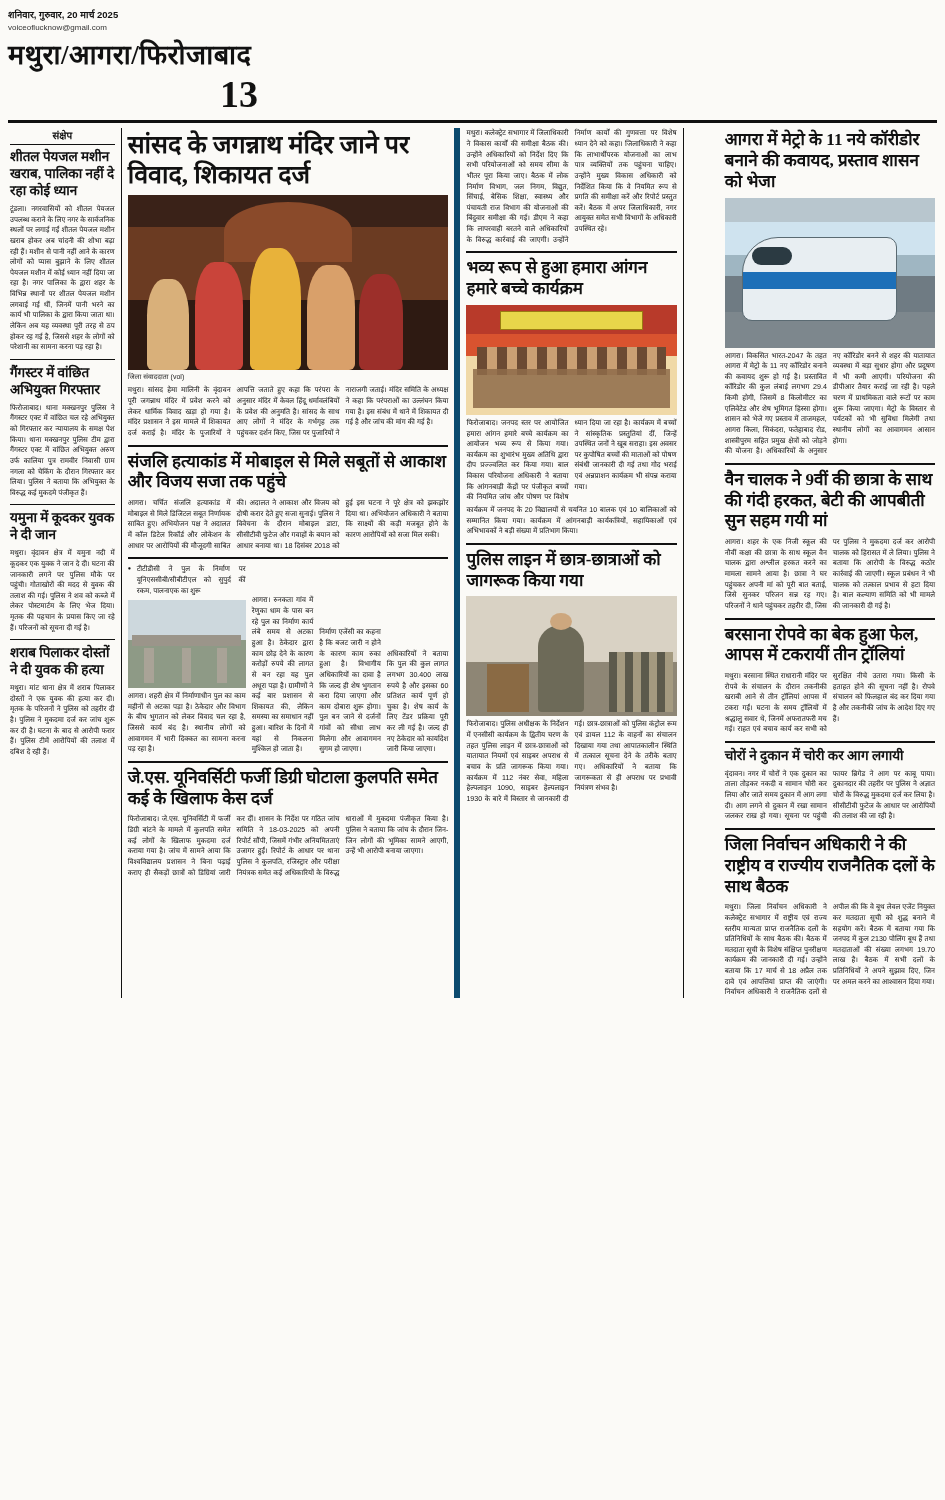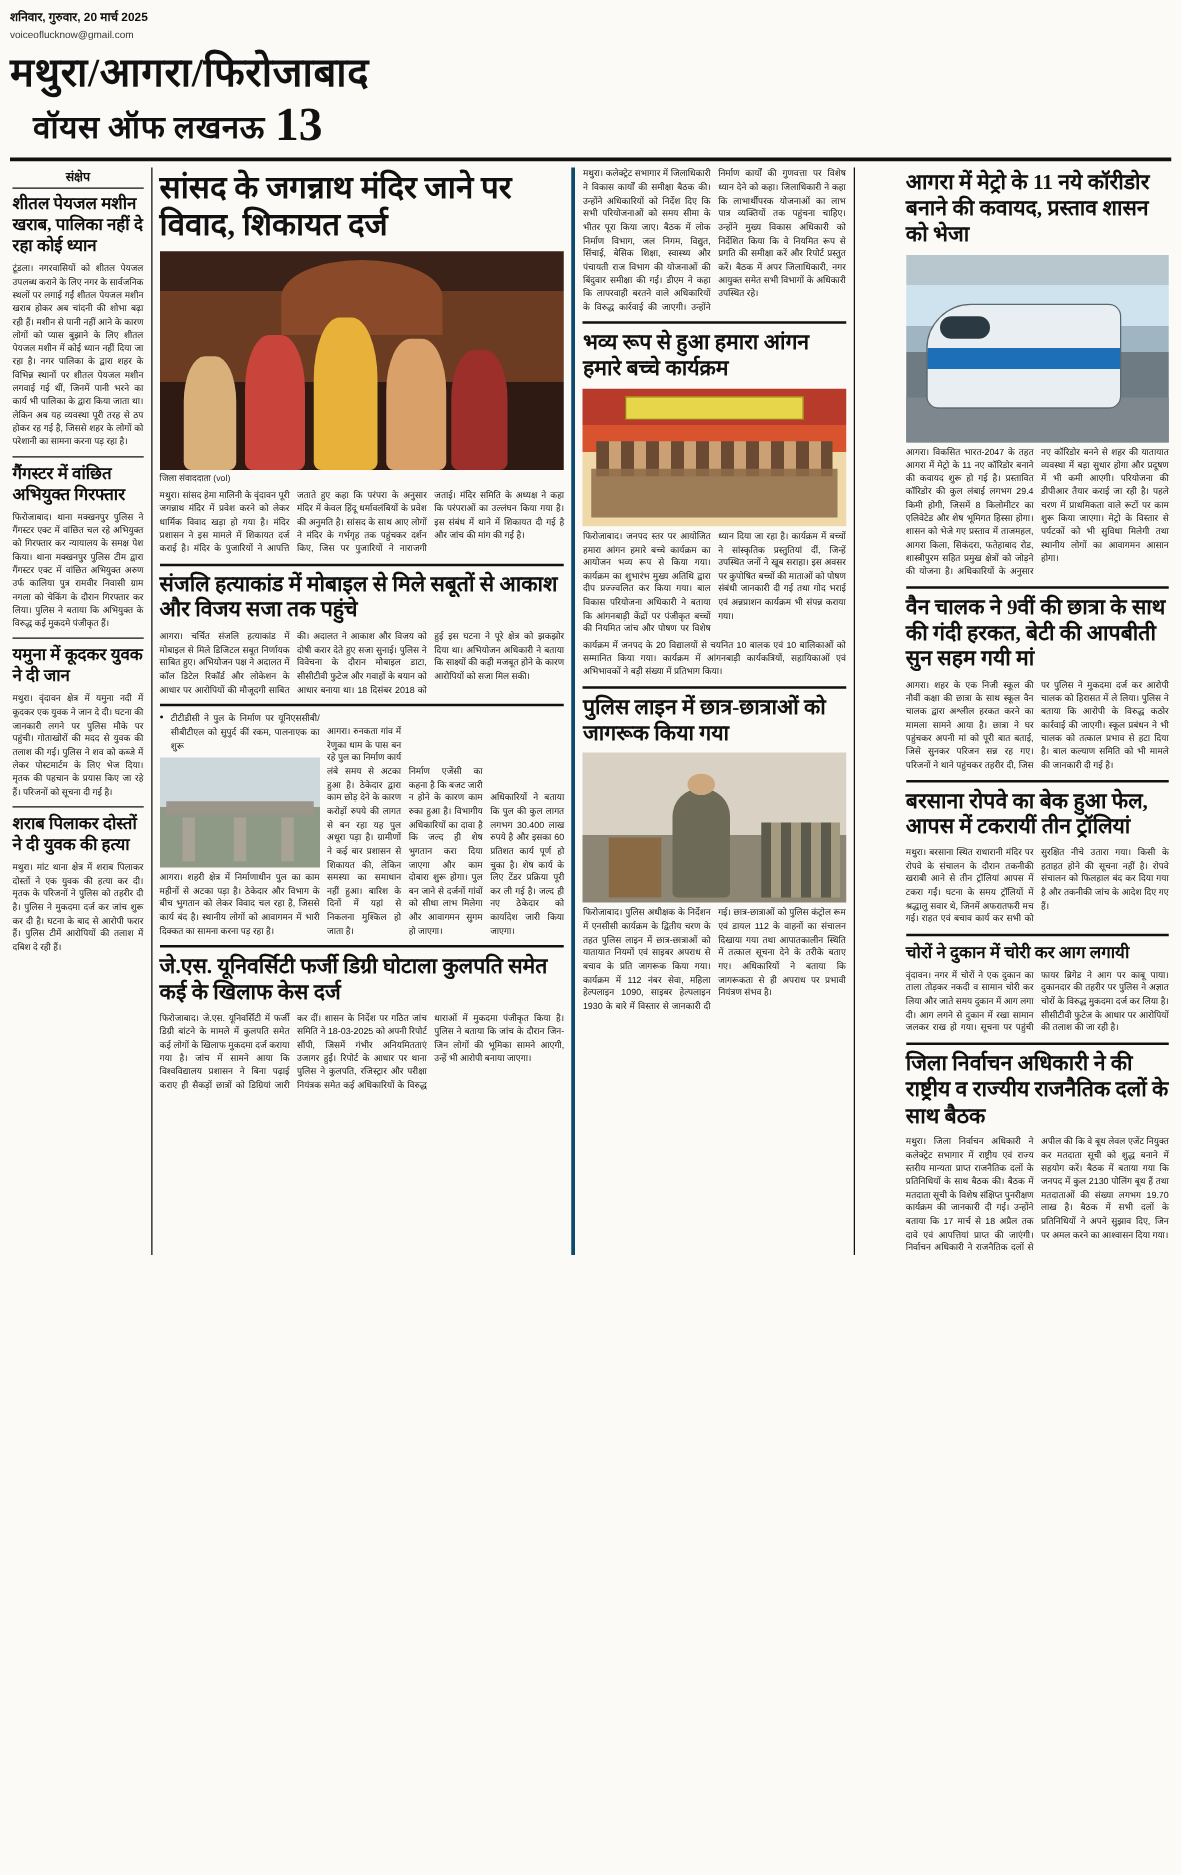--- a/index.html
+++ b/index.html
@@ -13,32 +13,32 @@
   }
   .page { position: relative; width:945px; height:1500px; padding: 6px 8px 4px 8px; }
 
   
   .masthead { display:flex; align-items:flex-start; justify-content:center; border-bottom: 3px solid #111; padding-bottom:4px;flex-direction:column; }
   .mh-left { width: 180px; font-size: 9px; line-height: 1.45; padding-top:2px; }
   .mh-left .date { font-weight: bold; font-size: 9.5px; }
   .mh-left .mail { color:#333; font-size:8px; }
   .mh-center { flex:1; text-align:center; }
   .mh-center .edition {
-    font-size: 32px; font-weight: bold; letter-spacing: .5px; padding-top: 2px;
+    font-size: 27px; font-weight: bold; letter-spacing: .5px; padding-top: 2px;
     font-family: "Liberation Serif", serif;
   }
   .mh-right { width: 250px; text-align:right; display:flex; align-items:center; justify-content:flex-end; gap:8px;}
   .mh-right .brand { font-size: 25px; font-weight:bold; font-family:"Liberation Serif", serif; letter-spacing:.5px;}
   .mh-right .pageno { font-size: 38px; font-weight:bold; font-family:"Liberation Serif", serif; }
 
   
   .grid { display:flex; gap:0; margin-top:5px; }
   .col { padding: 0 6px; }
   .col.left { width: 118px; border-right:1px solid #111; padding-left:2px; }
-  .col.c2 { width: 352px; border-right:3px solid #0c4a6e; }
+  .col.c2 { width: 352px; border-right:6px solid #0c4a6e; }
   .col.c3 { width: 232px; border-right:1px solid #111; }
   .col.c4 { width: 227px; padding-right:2px;margin-left:35px; }
 
   .kicker { text-align:center; font-size:10px; font-weight:bold; border-bottom:1px solid #111; padding-bottom:2px; margin-bottom:4px;}
   .hl-s { font-size: 13.5px; font-weight:bold; line-height:1.25; font-family:"Liberation Serif", serif; margin:3px 0 4px; }
   .hl-m { font-size: 17px; font-weight:bold; line-height:1.22; font-family:"Liberation Serif", serif; margin:2px 0 5px; }
   .hl-l { font-size: 25px; font-weight:bold; line-height:1.18; font-family:"Liberation Serif", serif; margin:2px 0 6px; }
   .hl-xl { font-size: 21px; font-weight:bold; line-height:1.2; font-family:"Liberation Serif", serif; margin:2px 0 6px; }
   .body { font-size: 7.1px; line-height: 1.5; text-align: justify; }
   .body.two { column-count:2; column-gap:6px; }
@@ -93,21 +93,20 @@
 
   <div class="masthead">
     <div class="mh-left">
       <div class="date">शनिवार, गुरुवार, 20 मार्च 2025</div>
       <div class="mail">voiceoflucknow@gmail.com</div>
     </div>
     <div class="mh-center">
       <div class="edition">मथुरा/आगरा/फिरोजाबाद</div>
     </div>
     <div class="mh-right">
-      <div class="brand">वॉयस ऑफ लखनऊ</div>
       <div class="pageno">13</div>
     </div>
   </div>
 
   <div class="grid">
 
     <div class="col left">
       <div class="kicker">संक्षेप</div>
 
       <div>
@@ -153,21 +152,21 @@
 
       <div>
         <div class="hl-m">संजलि हत्याकांड में मोबाइल से मिले सबूतों से आकाश और विजय सजा तक पहुंचे</div>
         <div class="body three">आगरा। चर्चित संजलि हत्याकांड में मोबाइल से मिले डिजिटल सबूत निर्णायक साबित हुए। अभियोजन पक्ष ने अदालत में कॉल डिटेल रिकॉर्ड और लोकेशन के आधार पर आरोपियों की मौजूदगी साबित की। अदालत ने आकाश और विजय को दोषी करार देते हुए सजा सुनाई। पुलिस ने विवेचना के दौरान मोबाइल डाटा, सीसीटीवी फुटेज और गवाहों के बयान को आधार बनाया था। 18 दिसंबर 2018 को हुई इस घटना ने पूरे क्षेत्र को झकझोर दिया था। अभियोजन अधिकारी ने बताया कि साक्ष्यों की कड़ी मजबूत होने के कारण आरोपियों को सजा मिल सकी।</div>
       </div>
 
       <div class="rule thick"></div>
 
       <div>
         <div style="display:flex; gap:6px;">
-          <div style="width:128px;">
+          <div style="width:118px;">
             <div class="bullets">टीटीडीसी ने पुल के निर्माण पर यूनिएससीबी/सीबीटीएल को सुपुर्द कीं रकम, पालनाएक का शुरू</div>
             <div class="photo brid" style="height:88px;">
               <div class="ph-inner">
                 <div class="bar"></div>
                 <div class="pil" style="left:14%"></div>
                 <div class="pil" style="left:46%"></div>
                 <div class="pil" style="left:76%"></div>
               </div>
             </div>
             <div class="body" style="margin-top:3px;">आगरा। शहरी क्षेत्र में निर्माणाधीन पुल का काम महीनों से अटका पड़ा है। ठेकेदार और विभाग के बीच भुगतान को लेकर विवाद चल रहा है, जिससे कार्य बंद है। स्थानीय लोगों को आवागमन में भारी दिक्कत का सामना करना पड़ रहा है।</div>

